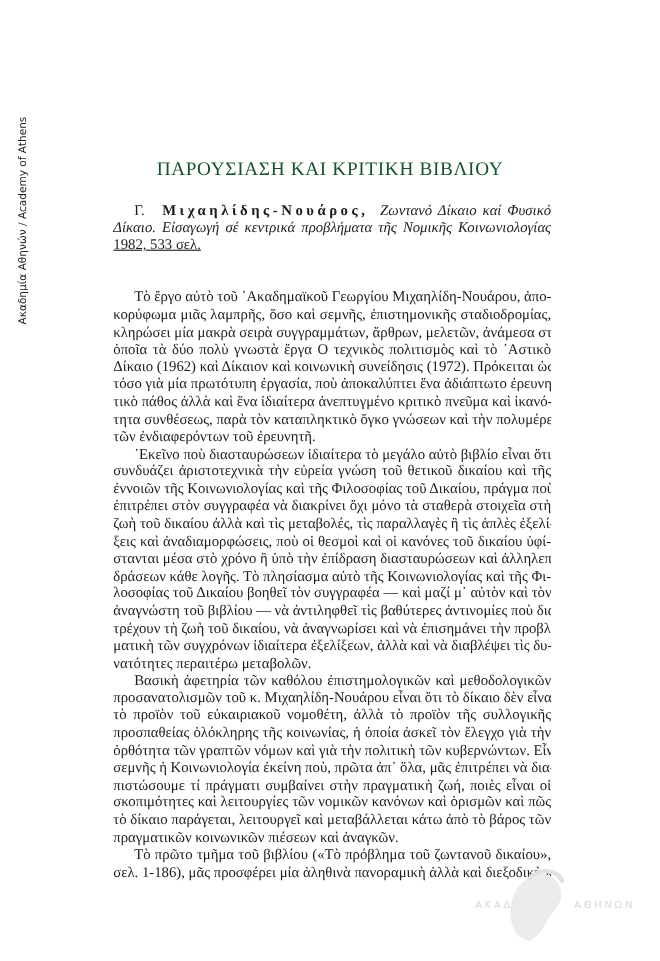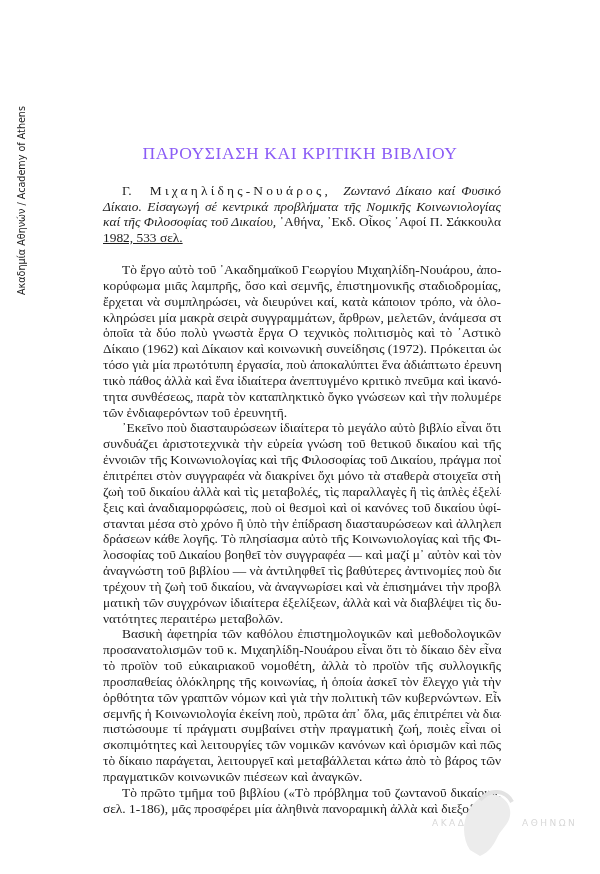--- a/index.html
+++ b/index.html
@@ -10,29 +10,29 @@
     .side-label {
       position: absolute; left: 16px; top: 40px; width: 14px; height: 260px;
     }
     .side-label span {
       position: absolute; left: 0; top: 0;
       transform-origin: 0 0; transform: translate(0px, 255px) rotate(-90deg);
       white-space: nowrap; font-family: "DejaVu Sans", sans-serif; font-size: 9.6px; color: #222;
     }
     .page-title {
       position: absolute; left: 0; width: 600px; top: 143px; text-align: center;
-      font-size: 17.5px; letter-spacing: 0.6px; color: #8b5cf6;
+      font-size: 17.5px; letter-spacing: 0.6px; color: #14532d;
     }
     .citation {
       position: absolute; left: 103px; top: 183px; width: 398px;
       font-size: 13.4px; line-height: 15.6px; text-align: justify;
     }
     .citation .line { display: block; white-space: nowrap; text-align: justify; text-align-last: justify; }
     .citation .line.last { text-align-last: left; text-decoration: underline; }
-    .author { letter-spacing: 3.2px; font-weight: normal; }
+    .author { letter-spacing: 3.2px; font-weight: bold; }
     .it { font-style: italic; }
     .body-text {
       position: absolute; left: 103px; top: 262px; width: 398px;
       font-size: 13.4px; line-height: 15.85px;
     }
     .para .line {
       display: block; white-space: nowrap; text-align: justify; text-align-last: justify; overflow: hidden;
     }
     .para .line.last { text-align-last: left; }
     .para .line.first { padding-left: 19px; }
@@ -52,31 +52,27 @@
   <span>Ακαδημία Αθηνών / Academy of Athens</span>
 </div>
 
 <div class="page-title">ΠΑΡΟΥΣΙΑΣΗ ΚΑΙ ΚΡΙΤΙΚΗ ΒΙΒΛΙΟΥ</div>
 
 <div class="citation">
   <span class="line" style="padding-left:19px;">
     <span>Γ.</span>&nbsp;&nbsp;&nbsp;<span class="author">Μιχαηλίδης-Νουάρος,</span>&nbsp;&nbsp;<span class="it">Ζωντανό Δίκαιο καί Φυσικό</span>
   </span>
   <span class="line it">Δίκαιο. Εἰσαγωγή σέ κεντρικά προβλήματα τῆς Νομικῆς Κοινωνιολογίας</span>
-  <span class="line">
-    <span class="it">καί τῆς Φιλοσοφίας τοῦ Δικαίου,</span> <span>᾿Αθήνα, ᾿Εκδ. Οἶκος ᾿Αφοί Π. Σάκκουλα</span>
-  </span>
   <span class="line last">1982, 533 σελ.</span>
 </div>
 
 <div class="body-text">
   <div class="para">
       <span class="line first">Τὸ ἔργο αὐτὸ τοῦ ᾿Ακαδημαϊκοῦ Γεωργίου Μιχαηλίδη-Νουάρου, ἀπο-</span>
       <span class="line">κορύφωμα μιᾶς λαμπρῆς, ὅσο καὶ σεμνῆς, ἐπιστημονικῆς σταδιοδρομίας,</span>
-      <span class="line">ἔρχεται νὰ συμπληρώσει, νὰ διευρύνει καί, κατὰ κάποιον τρόπο, νὰ ὁλο-</span>
       <span class="line">κληρώσει μία μακρὰ σειρὰ συγγραμμάτων, ἄρθρων, μελετῶν, ἀνάμεσα στὰ</span>
       <span class="line">ὁποῖα τὰ δύο πολὺ γνωστὰ ἔργα Ο τεχνικὸς πολιτισμὸς καὶ τὸ ᾿Αστικὸ</span>
       <span class="line">Δίκαιο (1962) καὶ Δίκαιον καὶ κοινωνικὴ συνείδησις (1972). Πρόκειται ὡσ-</span>
       <span class="line">τόσο γιὰ μία πρωτότυπη ἐργασία, ποὺ ἀποκαλύπτει ἕνα ἀδιάπτωτο ἐρευνη-</span>
       <span class="line">τικὸ πάθος ἀλλὰ καὶ ἕνα ἰδιαίτερα ἀνεπτυγμένο κριτικὸ πνεῦμα καὶ ἱκανό-</span>
       <span class="line">τητα συνθέσεως, παρὰ τὸν καταπληκτικὸ ὄγκο γνώσεων καὶ τὴν πολυμέρεια</span>
       <span class="line last">τῶν ἐνδιαφερόντων τοῦ ἐρευνητῆ.</span>
     </div>
   <div class="para">
       <span class="line first">᾿Εκεῖνο ποὺ διασταυρώσεων ἰδιαίτερα τὸ μεγάλο αὐτὸ βιβλίο εἶναι ὅτι</span>

